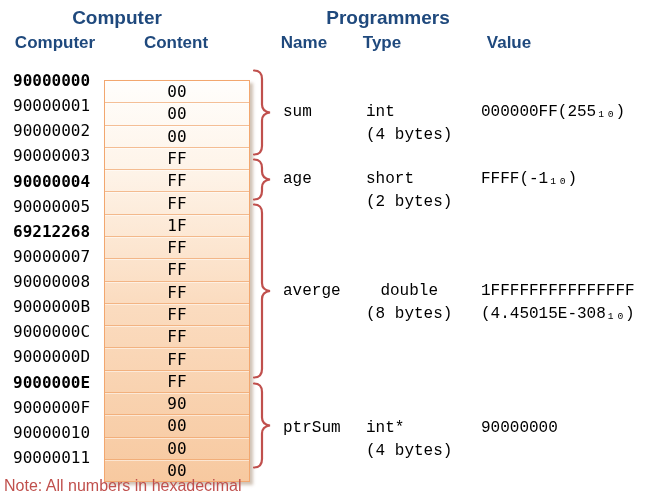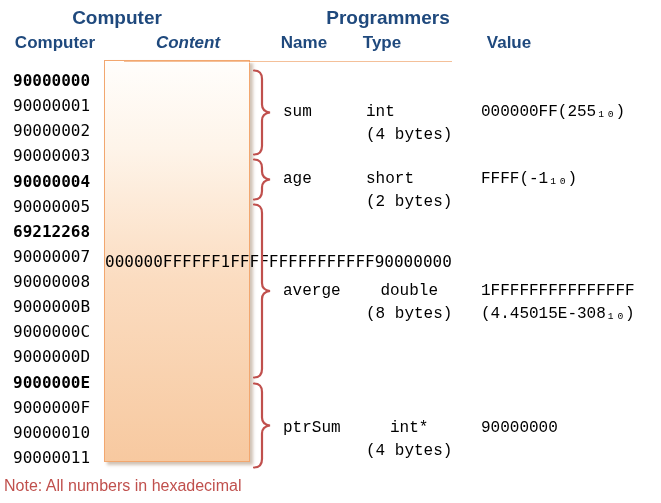--- a/index.html
+++ b/index.html
@@ -33,23 +33,23 @@
   }
   .addr-row{
     flex:1;display:flex;align-items:center;
     font-family:"DejaVu Sans Mono",monospace;
     font-size:16px;color:#000;
     white-space:nowrap;
   }
   .addr-row.bold{font-weight:bold;}
   
   #memory-box{
-    position:absolute;left:104px;top:60px;
+    position:absolute;left:104px;top:80px;
     width:146px;height:402px;
-    display:flex;flex-direction:row;
+    display:flex;flex-direction:column;
     border:1.5px solid var(--cell_border,#F2A76F);
     background:linear-gradient(180deg,
       var(--cell_fill_top,#FFFEFC) 0%,
       #FEF4E9 22%,
       var(--cell_fill_mid,#FBDCC0) 55%,
       var(--cell_fill_bottom,#F7C9A0) 100%);
     box-shadow:3px 3px 3px rgba(150,120,90,0.45);
     box-sizing:border-box;
   }
   .mem-cell{
@@ -72,38 +72,38 @@
     font-family:Liberation Mono, monospace;
     font-size:16px;line-height:23px;color:#000;
     white-space:nowrap;
   }
   .vname{left:283px;}
   .vtype{left:366px;}
   .vvalue{left:481px;}
   .g-sum{top:101px;}
   .g-age{top:168px;}
   .g-averge{top:280px;text-align:center;}
-  .g-ptrsum{top:417px;text-align:center;}
+  .g-ptrsum{top:417px;}
   
   .note{
     position:absolute;left:4px;top:477px;
     font-size:16px;color:var(--accent_red,#C0504D);
     white-space:nowrap;
   }
 </style>
 </head>
 <body>
 
 <div class="stage">
 
   <div class="section-hdr" style="left:117px;">Computer</div>
   <div class="section-hdr" style="left:388px;">Programmers</div>
 
   <div class="col-hdr" style="left:55px;">Computer</div>
-  <div class="col-hdr" style="left:188px;font-style:italic;">Content</div>
+  <div class="col-hdr" style="left:176px;">Content</div>
   <div class="col-hdr" style="left:304px;">Name</div>
   <div class="col-hdr" style="left:382px;">Type</div>
   <div class="col-hdr" style="left:509px;">Value</div>
 
   <div id="address-col">
       <div class="addr-row bold">90000000</div>
       <div class="addr-row">90000001</div>
       <div class="addr-row">90000002</div>
       <div class="addr-row">90000003</div>
       <div class="addr-row bold">90000004</div>

